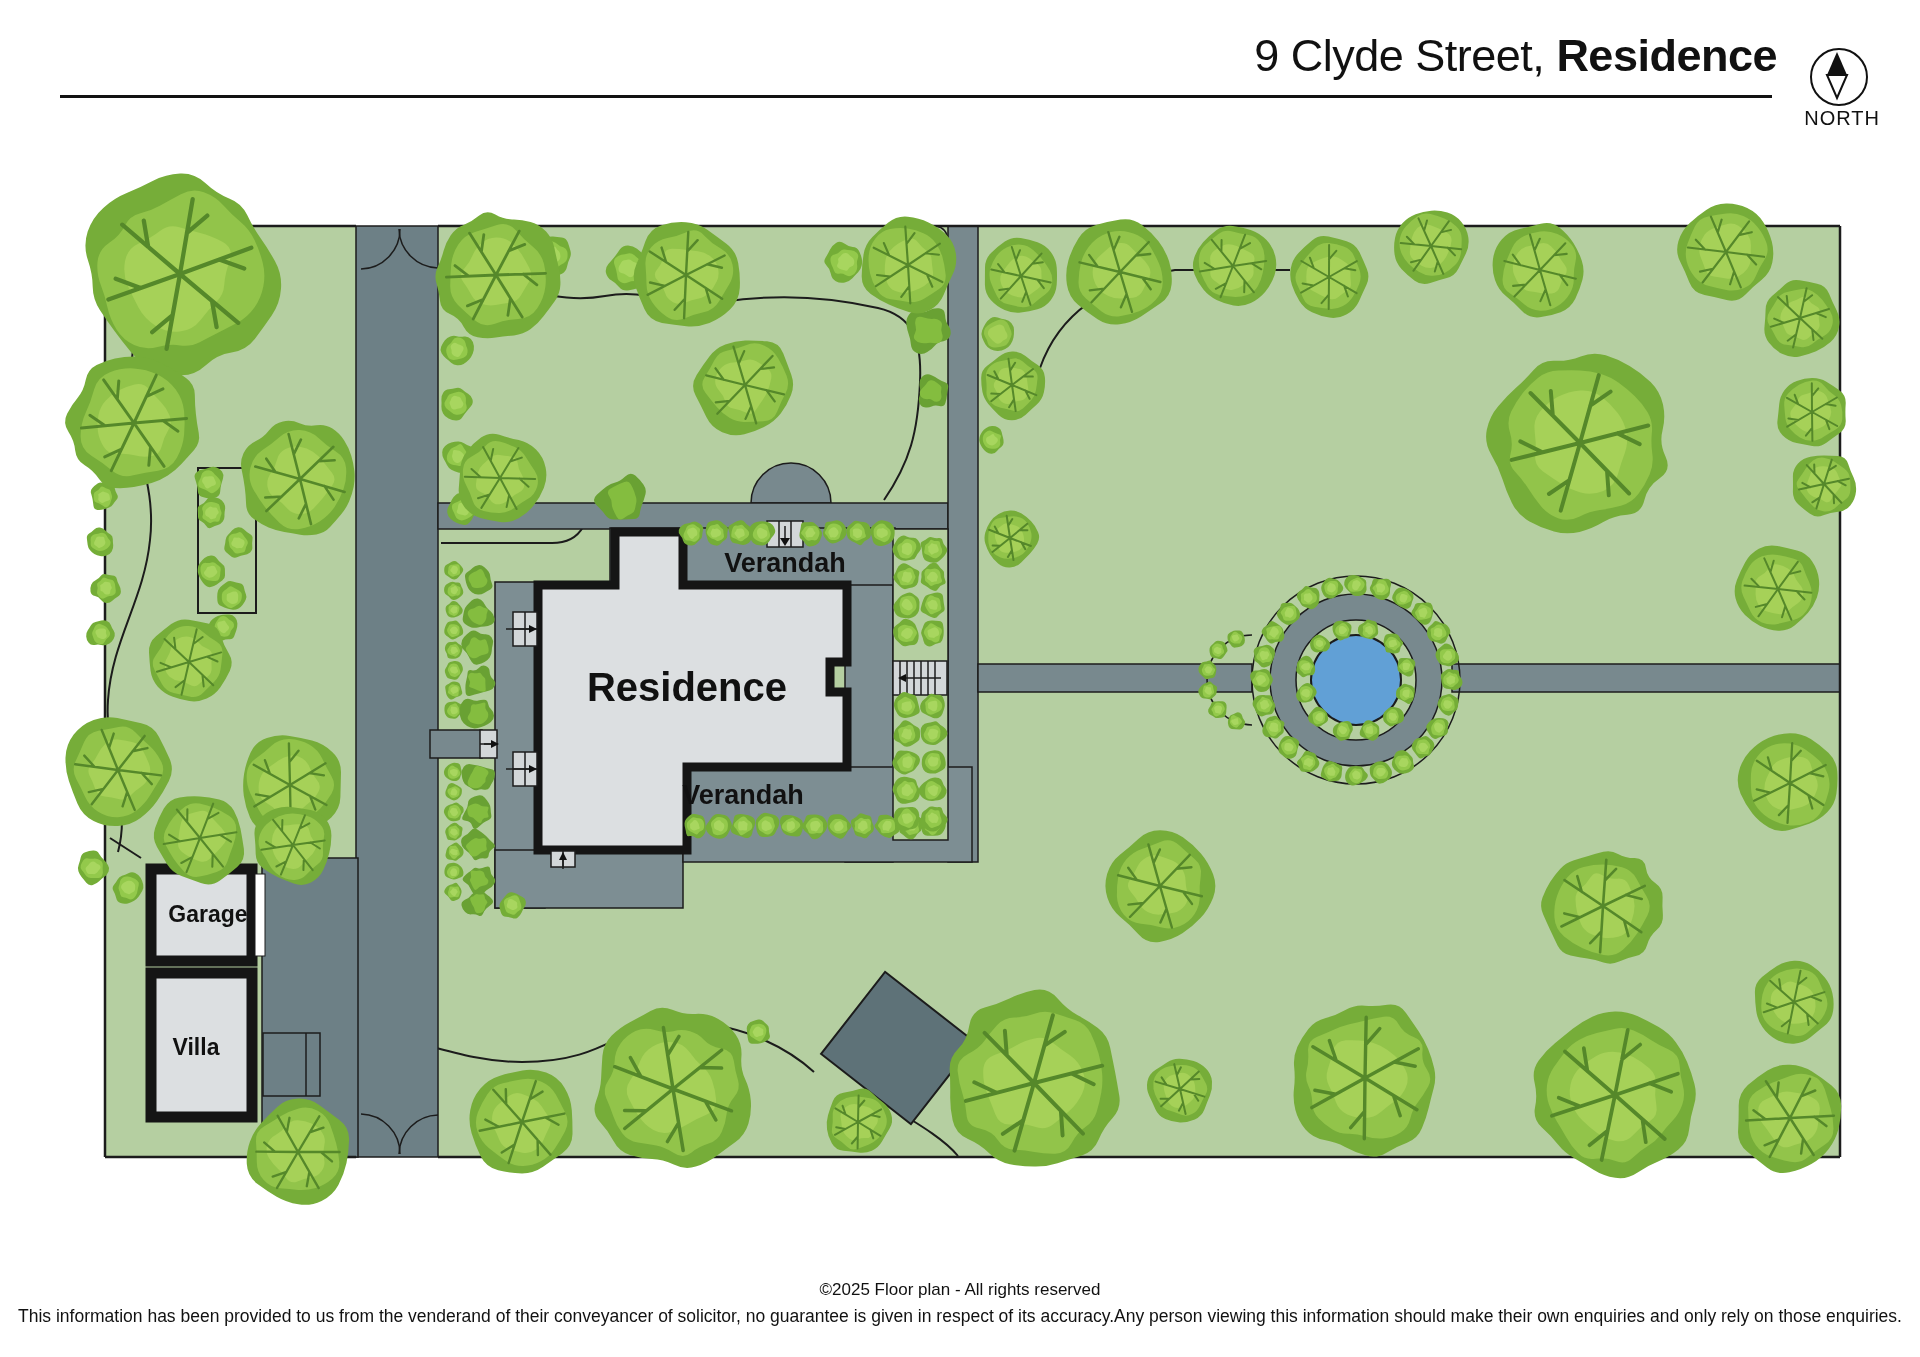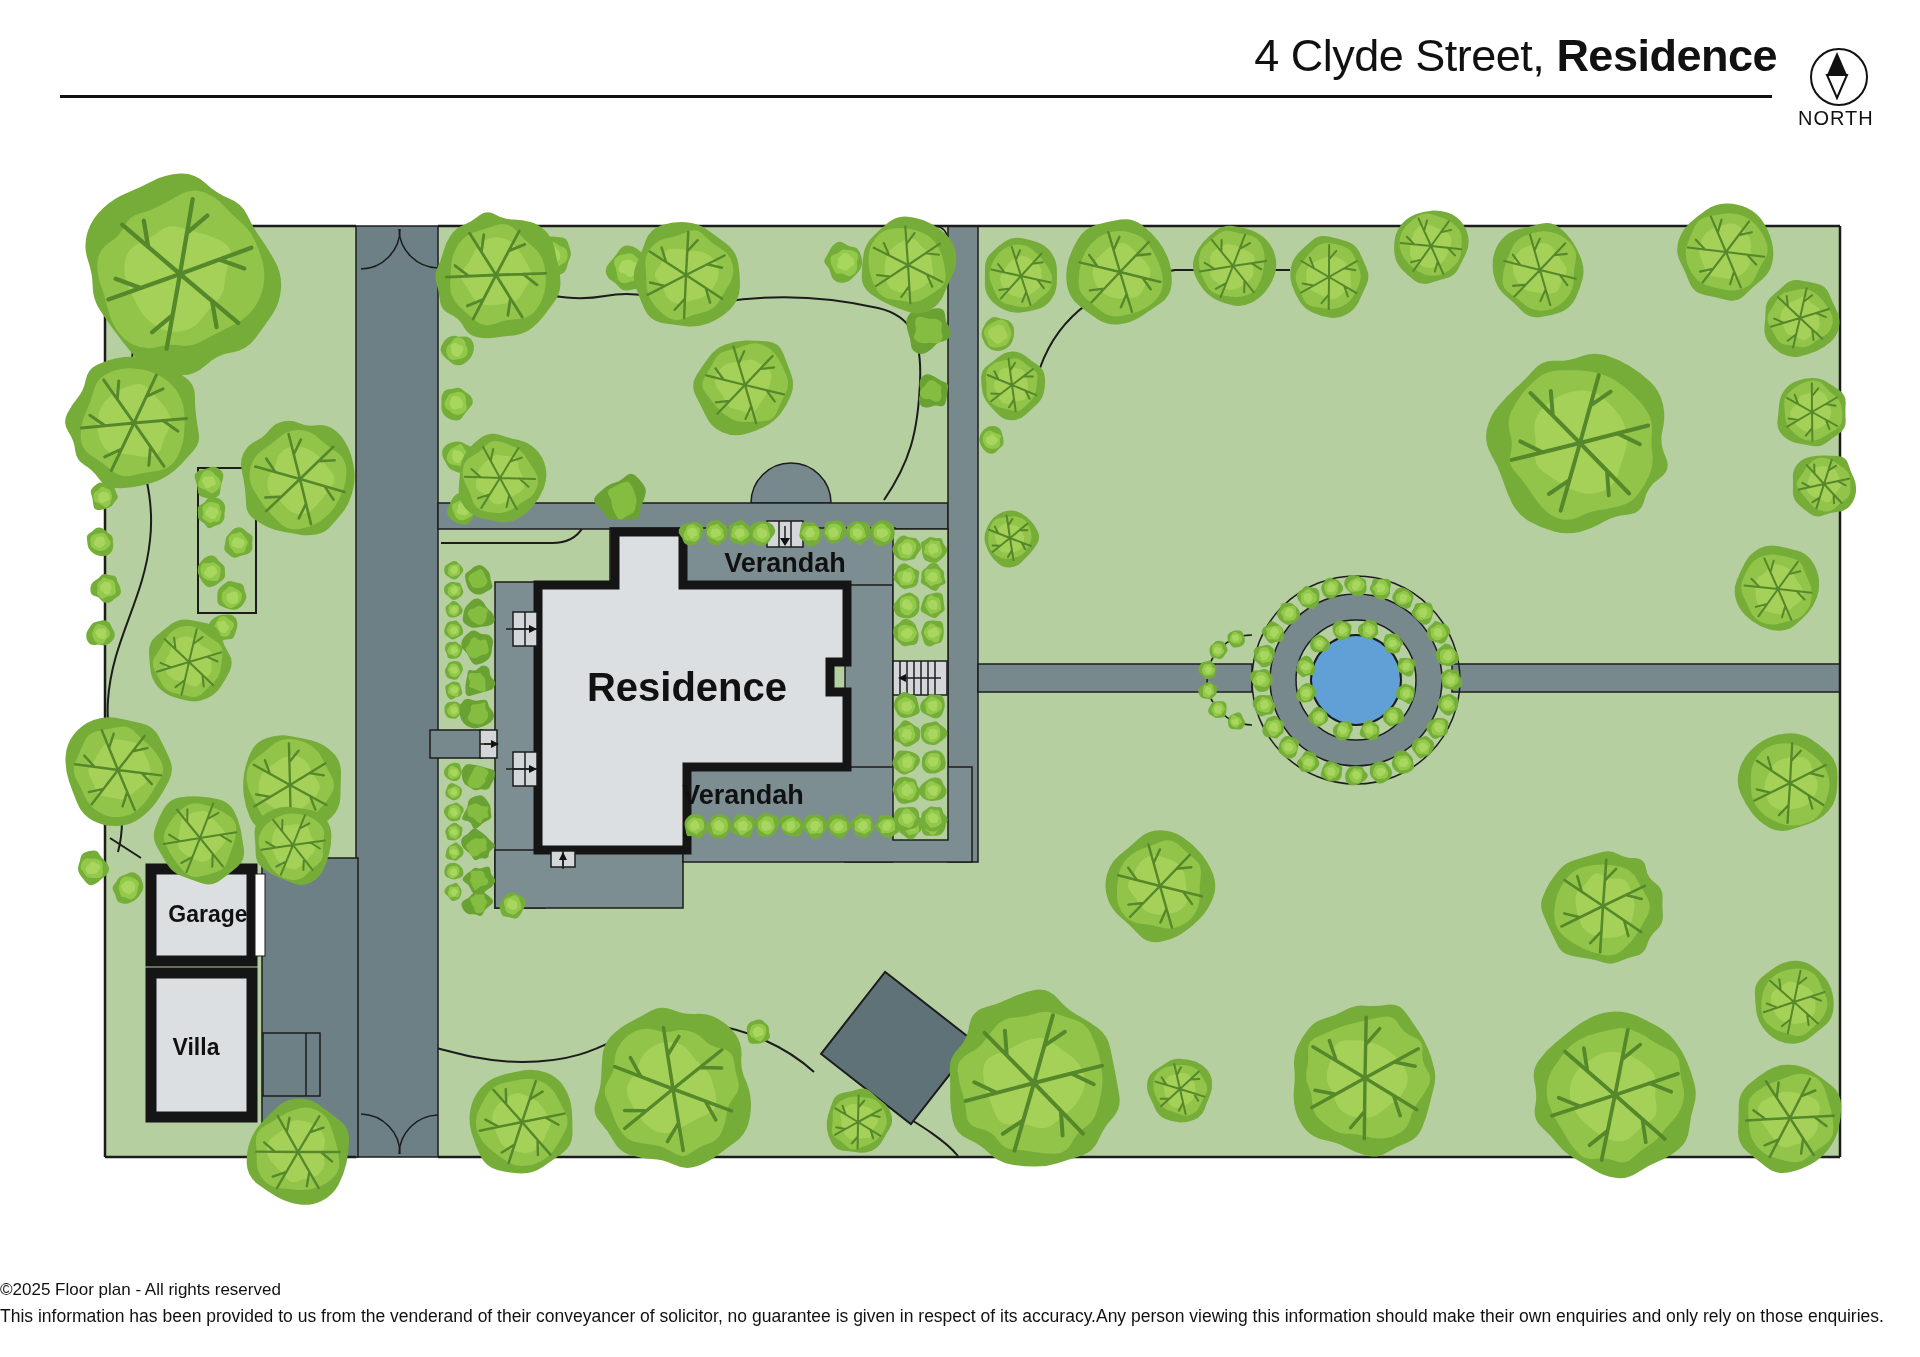--- a/index.html
+++ b/index.html
@@ -9,37 +9,37 @@
   html,body{margin:0;padding:0;background:#fff;}
   body{width:1920px;height:1357px;position:relative;overflow:hidden;
        font-family:"Liberation Sans",sans-serif;color:#111;}
   .page-title{position:absolute;top:30px;right:143px;font-size:45px;letter-spacing:-0.5px;white-space:nowrap;}
   .page-title .bold{font-weight:bold;}
   .title-rule{position:absolute;left:60px;top:95px;width:1712px;height:3px;background:#111;}
   .compass{position:absolute;left:1810px;top:48px;width:58px;height:80px;}
   .compass-circle{width:54px;height:54px;border:2.5px solid #111;border-radius:50%;
                   background:#fff;position:absolute;left:0;top:0;}
   .compass svg{position:absolute;left:0;top:0;}
-  .compass-label{position:absolute;top:59px;left:-12px;width:82px;text-align:left;
+  .compass-label{position:absolute;top:59px;left:-12px;width:82px;text-align:right;
                  font-size:20px;letter-spacing:1px;}
   .plan-wrap{position:absolute;left:0;top:0;}
   svg text{font-family:"Liberation Sans",sans-serif;fill:#111;}
   .lbl-big{font-size:40px;font-weight:bold;}
   .lbl-med{font-size:27px;font-weight:bold;}
   .lbl-sm{font-size:23px;font-weight:bold;}
   .edging{fill:none;stroke:var(--line);stroke-width:2px;}
   .thin{stroke:var(--line);stroke-width:1.5px;}
-  .footer{position:absolute;width:100%;}
+  .footer{position:absolute;width:100%;text-align:center;}
   .footer.l1{top:1280px;font-size:17px;}
   .footer.l2{top:1306px;font-size:17.5px;}
 </style>
 </head>
 <body>
 
-<div class="page-title"><span>4 Clyde Street, </span><span class="bold">Residence</span></div>
+<div class="page-title"><span>9 Clyde Street, </span><span class="bold">Residence</span></div>
 <div class="title-rule"></div>
 
 <div class="compass">
   <div class="compass-circle"></div>
   <svg width="54" height="54" viewBox="0 0 54 54">
     <polygon points="27,4 37,27 17,27" fill="#111"></polygon>
     <polygon points="27,50 37,27 17,27" fill="#fff" stroke="#111" stroke-width="2"></polygon>
   </svg>
   <div class="compass-label">NORTH</div>
 </div>

